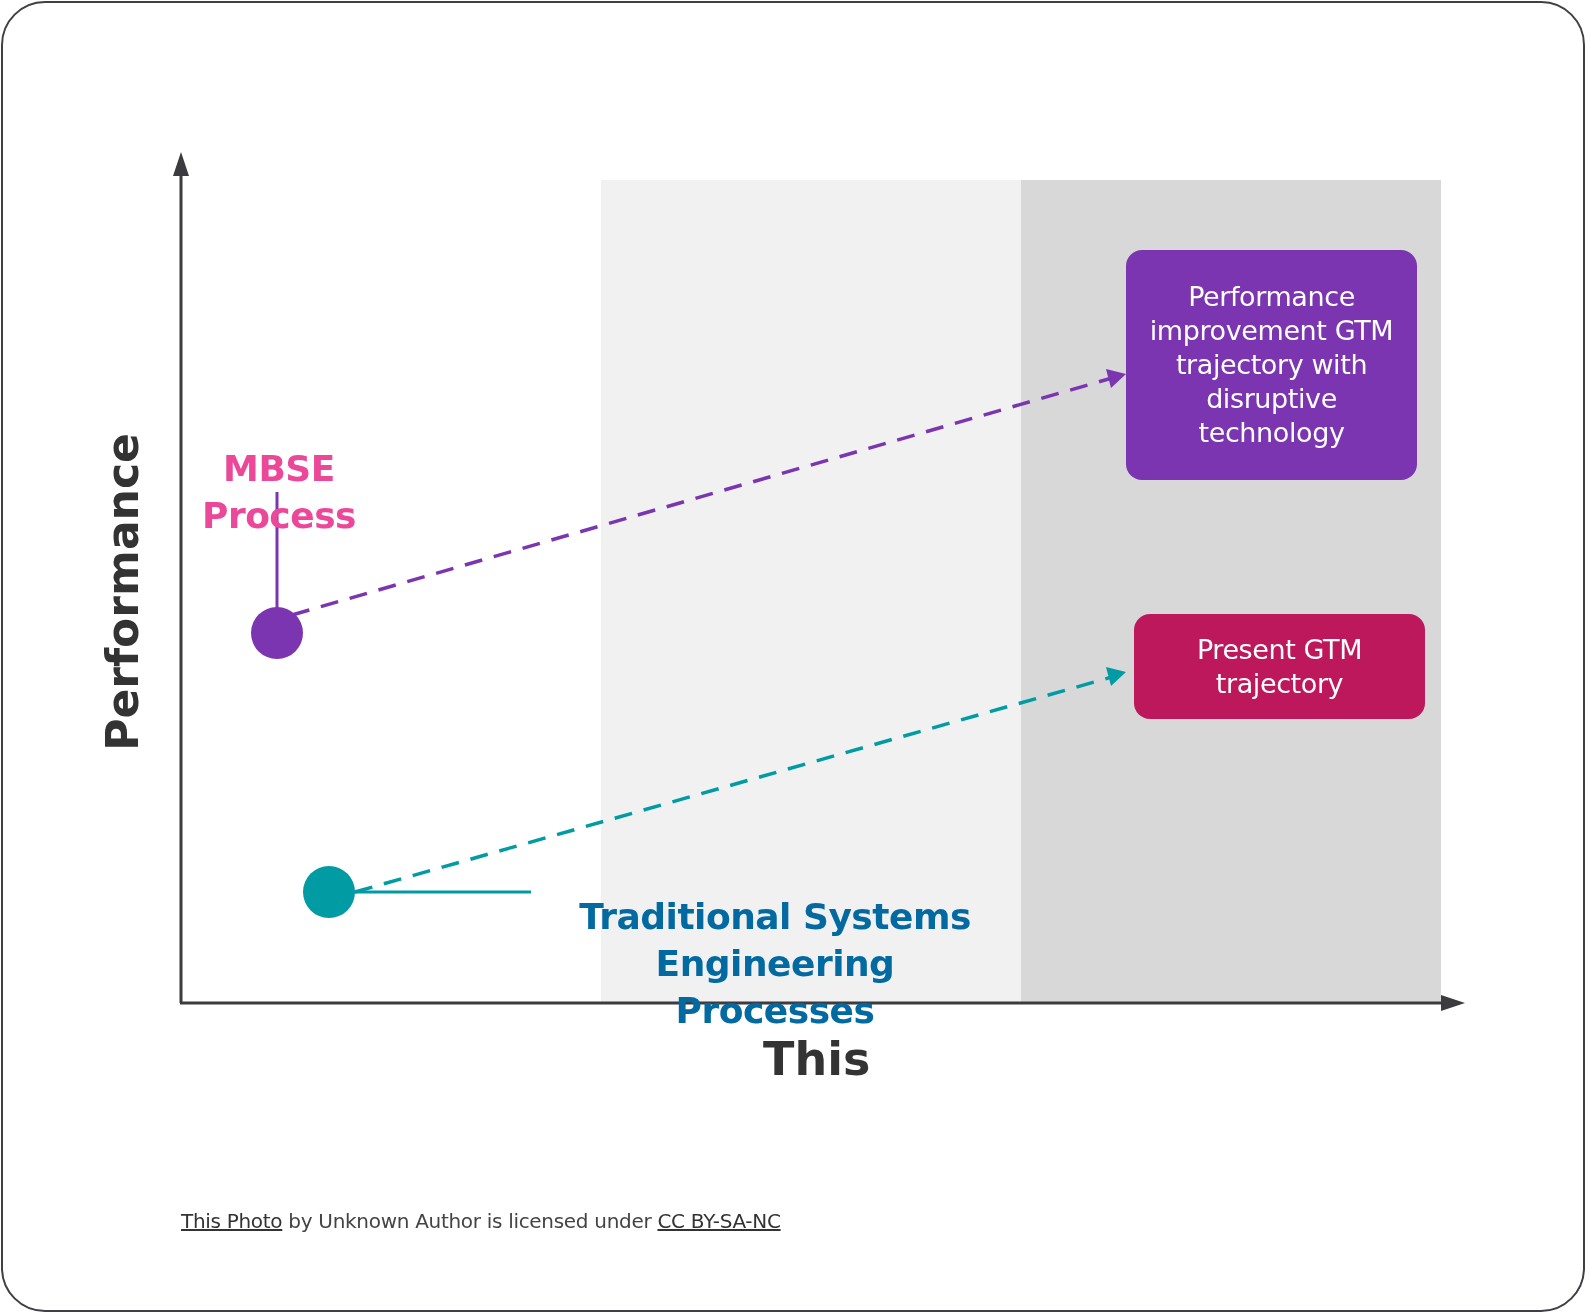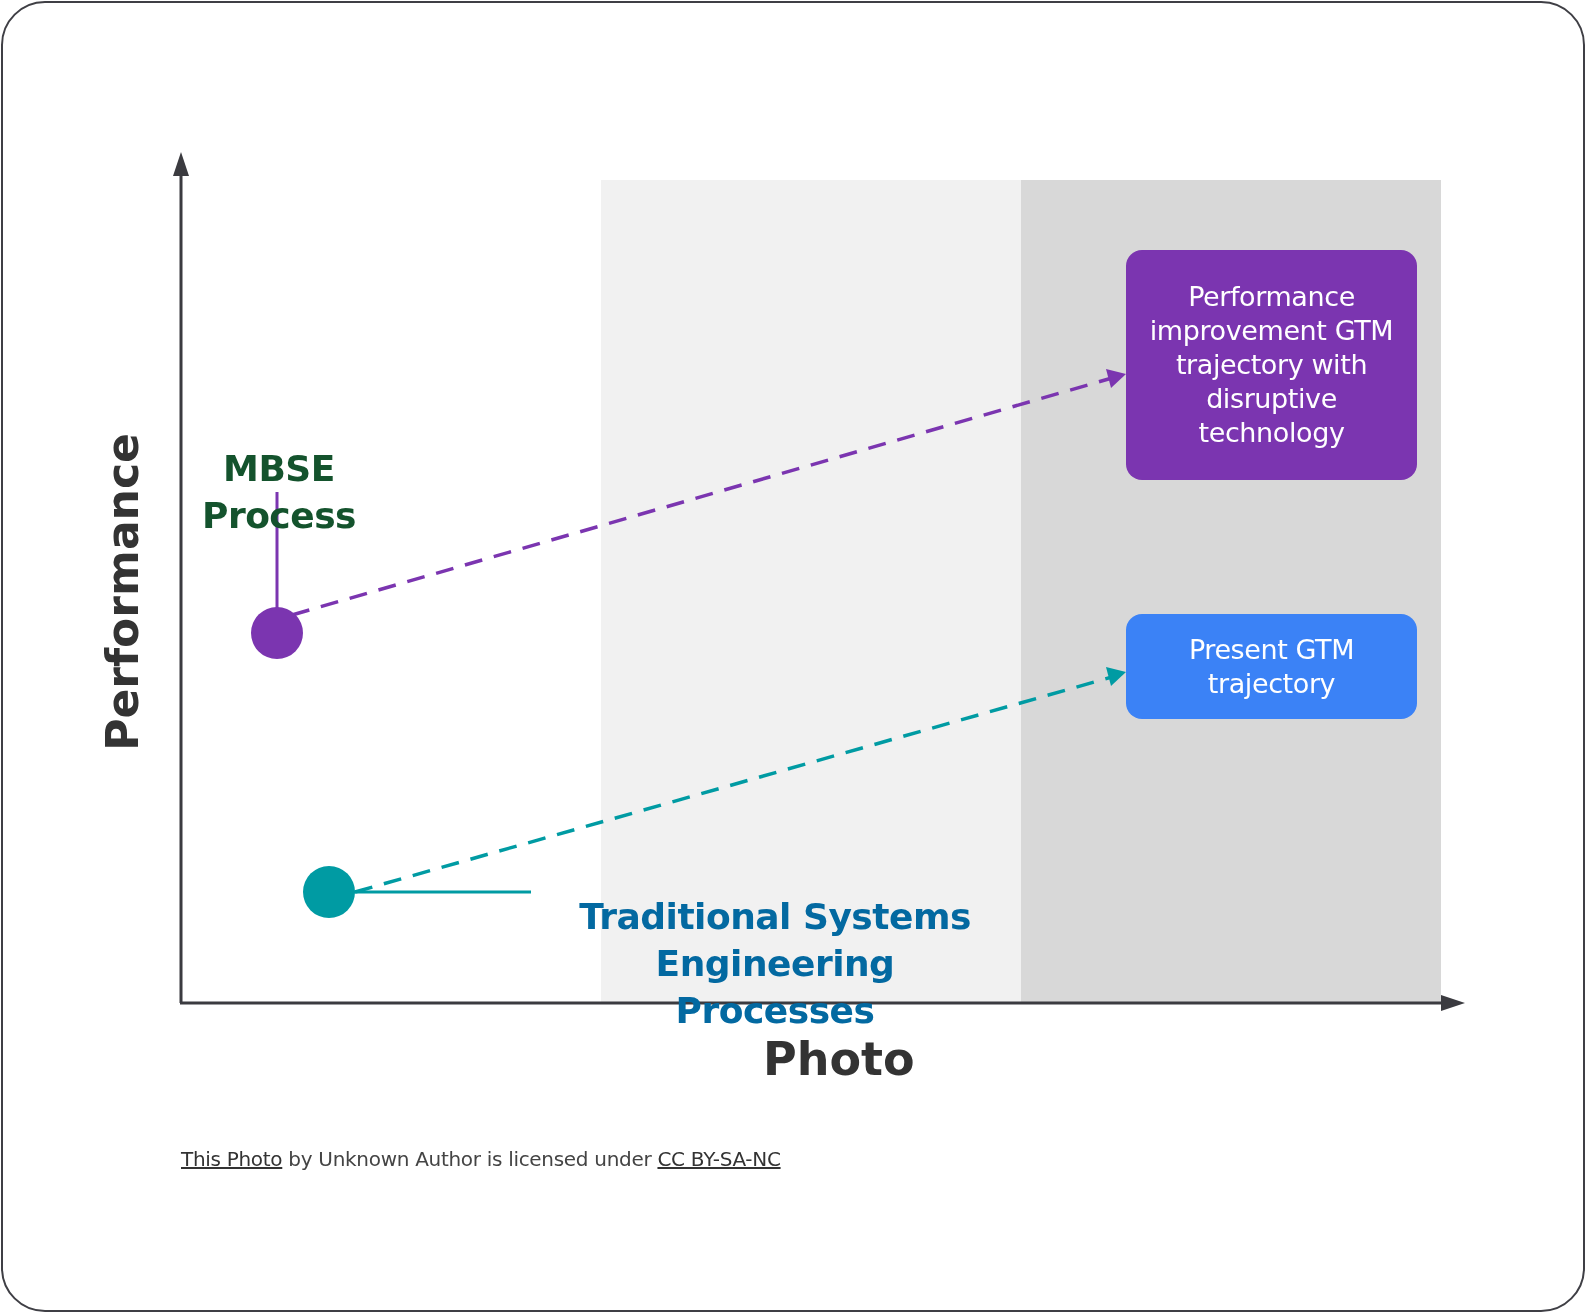--- a/index.html
+++ b/index.html
@@ -20,21 +20,21 @@
     .label {
       position: absolute; font-family: "DejaVu Sans", sans-serif; font-weight: bold; text-align: center;
       white-space: pre-line; letter-spacing: -0.5px;
     }
     .label-mbse { left: 190px; top: 398px; width: 178px; font-size: 36px; line-height: 47px; }
     .label-trad { left: 555px; top: 846px; width: 440px; font-size: 36px; line-height: 47px; }
     .axis-title { position: absolute; font-family: "DejaVu Sans", sans-serif; font-weight: bold; color: #333333; }
     .y-title { left: 122px; top: 592px; font-size: 44px; transform: translate(-50%, -50%) rotate(-90deg); white-space: nowrap; }
     .x-title { left: 763px; top: 1032px; font-size: 46px; }
     .credit {
-      position: absolute; left: 181px; top: 1147px; font-family: "DejaVu Sans", sans-serif;
+      position: absolute; left: 181px; top: 1209px; font-family: "DejaVu Sans", sans-serif;
       font-size: 20px; color: #444444; letter-spacing: -0.3px; white-space: nowrap;
     }
     .credit a { color: #333333; text-decoration: underline; }
   </style>
 </head>
 <body>
 
 <div class="frame"></div>
 
 <svg class="diagram" viewBox="0 0 1590 1316">
@@ -52,40 +52,40 @@
   <polygon points="1126,374 1106,369 1111,388" fill="#7b35b0"></polygon>
   <circle cx="277" cy="633" r="26" fill="#7b35b0"></circle>
 
   <line x1="330" y1="892" x2="531" y2="892" stroke="#009ba3" stroke-width="3"></line>
   <line x1="355" y1="892" x2="1112" y2="677" stroke="#009ba3" stroke-width="3.5" stroke-dasharray="18,12"></line>
   <polygon points="1126,672 1106,667 1111,686" fill="#009ba3"></polygon>
   <circle cx="329" cy="892" r="26" fill="#009ba3"></circle>
 </svg>
 
 <div class="axis-title y-title">Performance</div>
-<div class="axis-title x-title">Photo</div>
+<div class="axis-title x-title">This</div>
 
-<div class="label label-mbse" style="color:#14532d;">
+<div class="label label-mbse" style="color:#ec4899;">
   <span>MBSE
 Process</span>
 </div>
 
 <div class="label label-trad" style="color:#0369a1;">
   <span>Traditional Systems
 Engineering Processes</span>
 </div>
 
 <div class="box box-purple" style="background:#7b35b0;">
   <span>Performance
 improvement GTM
 trajectory with
 disruptive
 technology</span>
 </div>
 
-<div class="box box-teal" style="background:#3b82f6;">
+<div class="box box-teal" style="background:#be185d;margin-left:8px;">
   <span>Present GTM
 trajectory</span>
 </div>
 
 <div class="credit">
   <a>This Photo</a><span> by Unknown Author is licensed under </span><a>CC BY-SA-NC</a>
 </div>
 
 </body></html>

